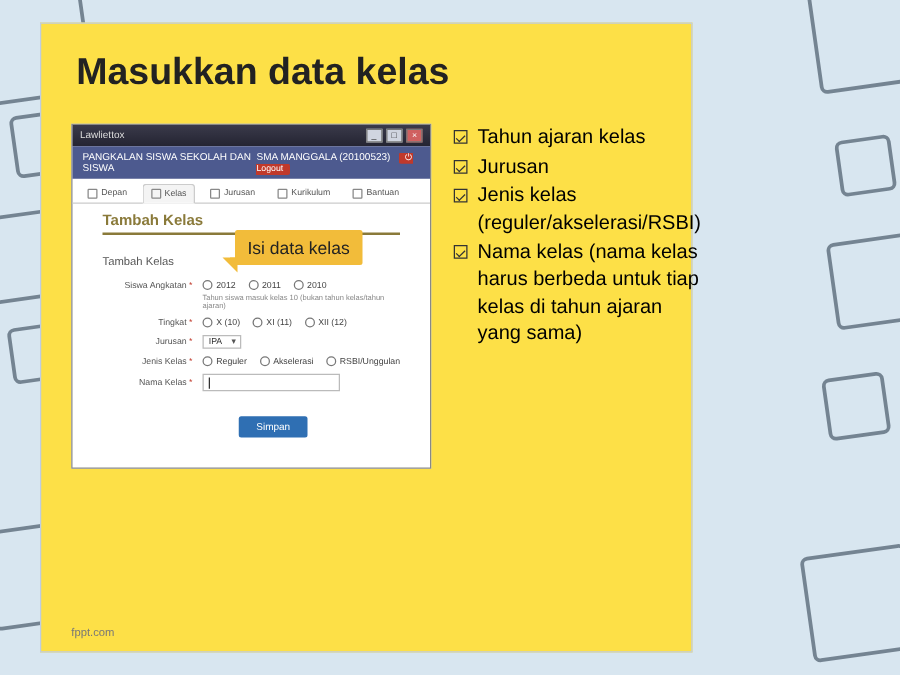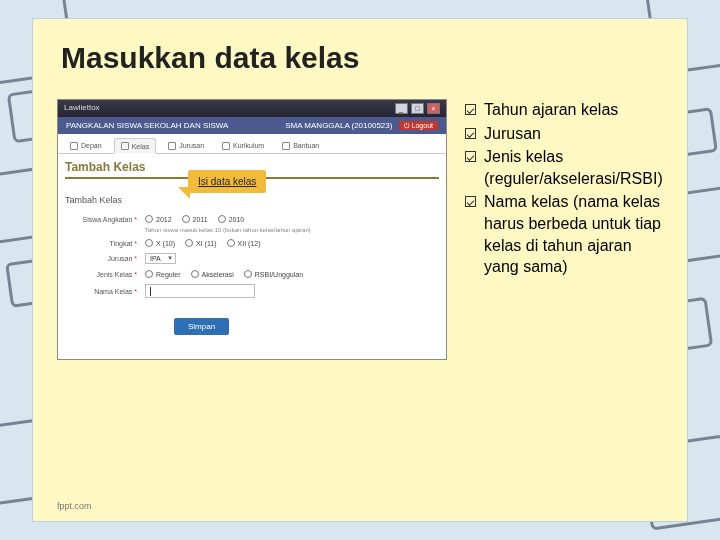--- a/index.html
+++ b/index.html
@@ -15,22 +15,22 @@
     position: absolute;
     border: 3px solid #4a5a6a;
     border-radius: 6px;
     width: 70px; height: 70px;
     opacity: 0.7;
     transform: rotate(-8deg);
   }
   .slide {
     position: absolute;
     left: 32px; top: 18px;
-    width: 656px; height: 504px;
-    background: #fef9c3;
+    width: 522px; height: 504px;
+    background: #fde047;
     border: 1px solid #c0cde0;
     z-index: 1;
   }
   .title {
     font-size: 30px;
     font-weight: bold;
     color: #222;
     padding: 22px 0 0 28px;
   }
   .content {
@@ -70,31 +70,30 @@
   .logout { background:#c0392b; padding:1px 5px; border-radius:2px; font-size:7px; }
   .tabs {
     display:flex; gap:6px;
     border-bottom:1px solid #ccc;
     padding:4px 6px 0 6px;
     font-size:7px;
   }
   .tab { padding:3px 6px; color:#555; display:flex; gap:3px; align-items:center; }
   .tab.active { background:#f4f4f4; border:1px solid #ccc; border-bottom:1px solid #fff; margin-bottom:-1px; border-radius:3px 3px 0 0; }
   .ico { width:8px;height:8px;display:inline-block;border:1px solid #888;border-radius:1px; }
-  .mainarea { padding:6px 7px; }
+  .mainarea { padding:6px 24px; }
   .subhdr { color:#8a7a3a; font-size:12px; font-weight:bold; border-bottom:2px solid #8a7a3a; padding-bottom:3px; margin-bottom:6px; }
   .callout {
     position:absolute;
-    left:130px; top:70px;
+    left:130px; top:84px;
     background:#f2bc3a;
     color:#222;
-    font-size:10px;
+    font-size:14px;
     padding:6px 10px;
     border-radius:2px;
-    text-decoration:underline;
   }
   .callout::after {
     content:""; position:absolute; left:-10px; bottom:-6px;
     border:6px solid transparent; border-top-color:#f2bc3a; border-right-color:#f2bc3a;
   }
   .form-title { font-size:9px; color:#555; margin:16px 0 10px 0; }
   .row { display:flex; align-items:center; margin:6px 0; }
   .lbl { width:80px; text-align:right; padding-right:8px; color:#555; font-size:7px; }
   .asterisk { color:#c0392b; }
   .radios { display:flex; gap:10px; font-size:7px; color:#444; }

